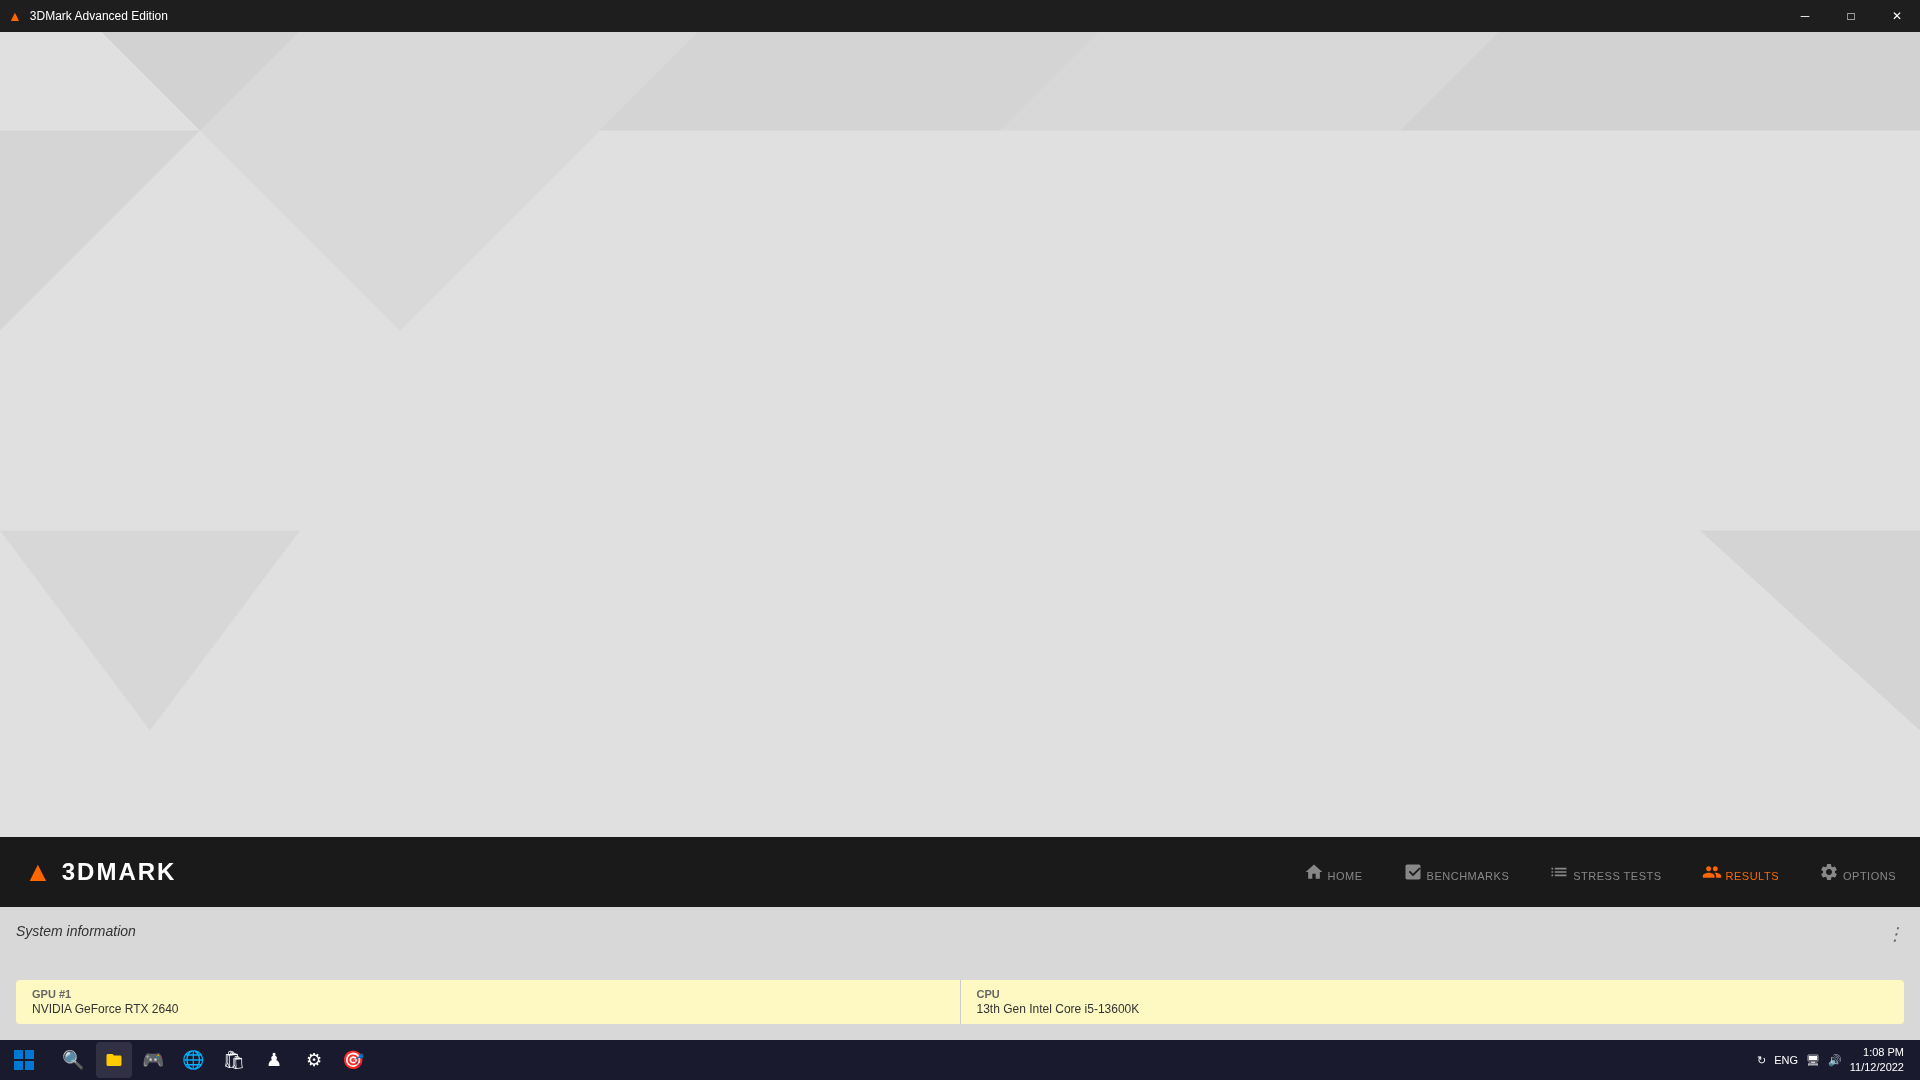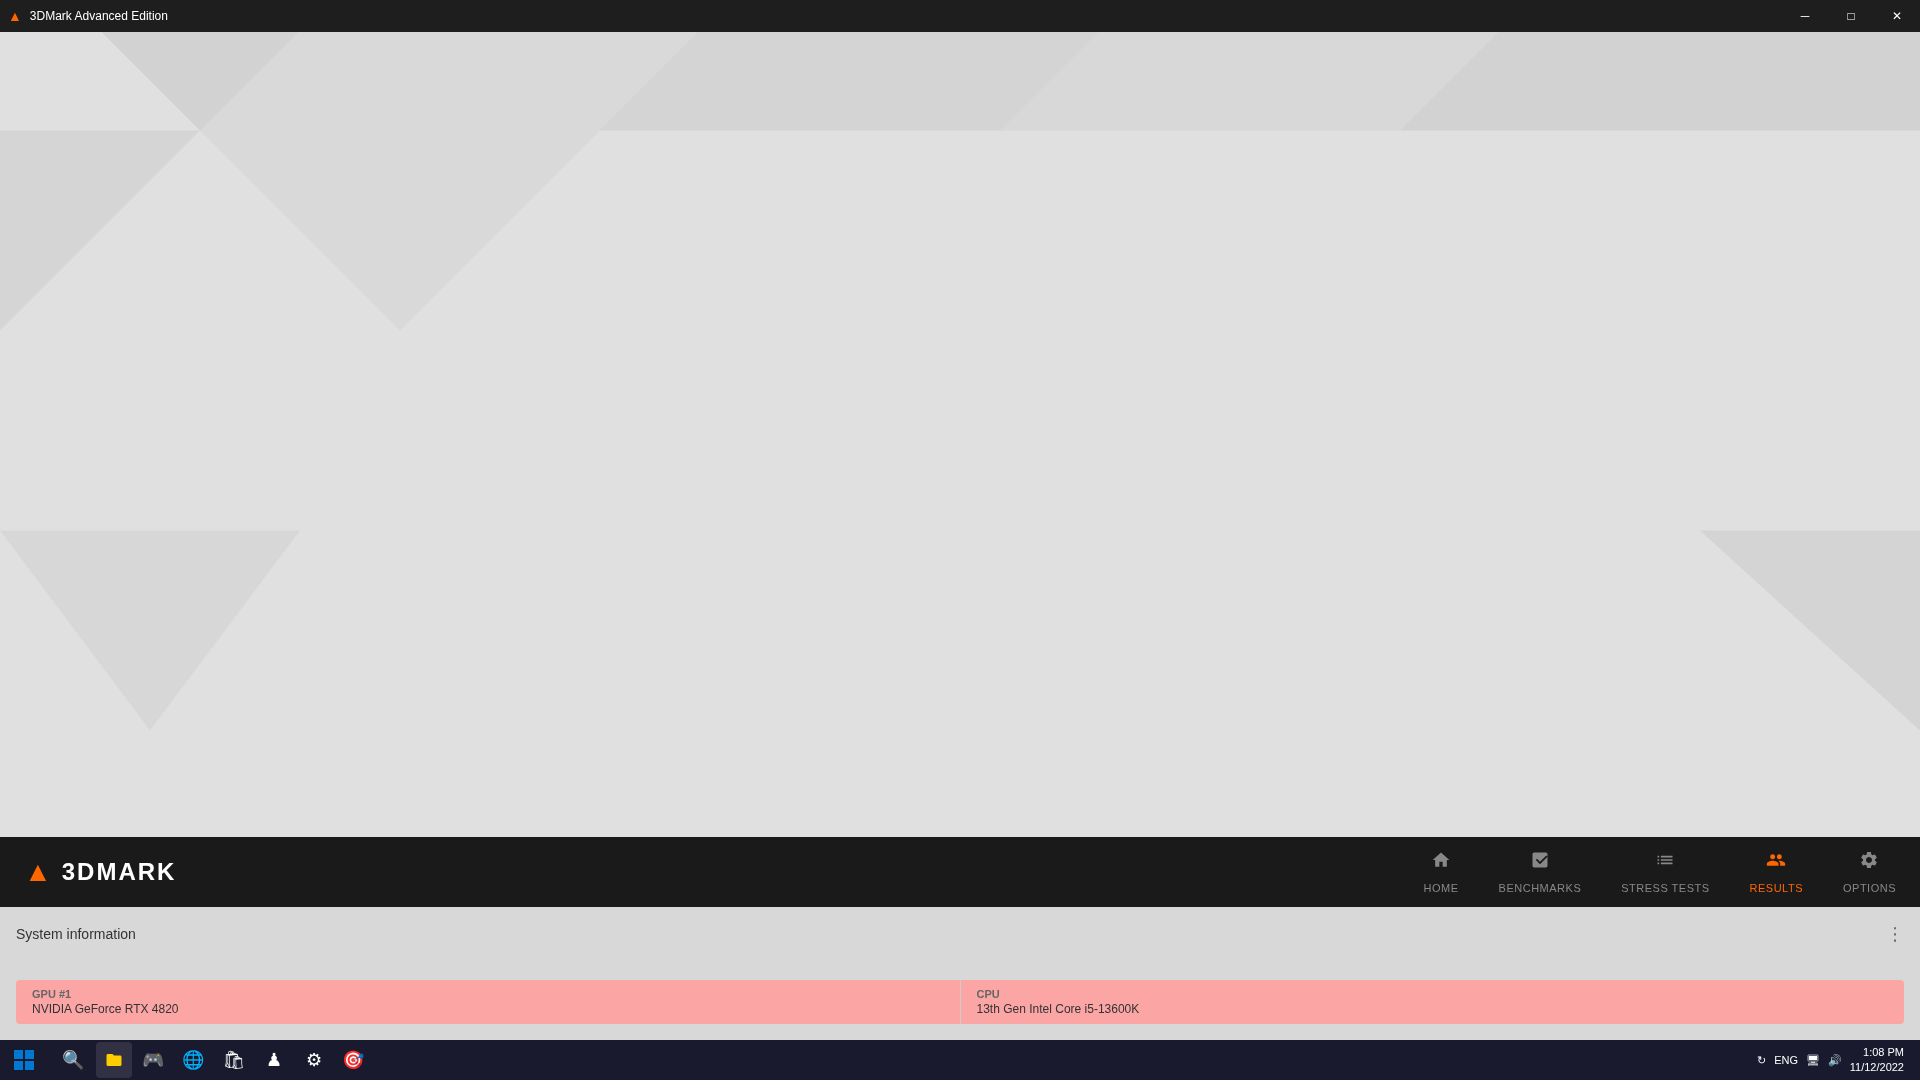--- a/index.html
+++ b/index.html
@@ -135,23 +135,23 @@
       font-weight: 700;
       letter-spacing: 2px;
     }
     .nav-items {
       display: flex;
       gap: 40px;
       align-items: center;
     }
     .nav-item {
       display: flex;
-      flex-direction: column;
-      align-items: center;
-      gap: 12px;
+      flex-direction: row;
+      align-items: flex-end;
+      gap: 4px;
       color: #888;
       font-size: 11px;
       cursor: pointer;
       text-transform: uppercase;
       letter-spacing: 0.5px;
     }
     .nav-item.active {
       color: #ff6600;
     }
     .nav-item svg {
@@ -172,32 +172,33 @@
     }
 
     
     .sys-info-section {
       background: #d8d8d8;
       padding: 16px;
       flex-shrink: 0;
     }
     .sys-info-header {
       display: flex;
-      align-items: center;
+      align-items: flex-start;
       justify-content: space-between;
       margin-bottom: 10px;
+      font-style: italic;
     }
     .sys-info-title {
       font-size: 14px;
       color: #333;
     }
     .sys-info-row {
       display: flex;
       gap: 0;
-      background: #fca5a5;
+      background: #fef9c3;
       border-radius: 4px;
       overflow: hidden;
       margin-top: 35px;
     }
     .sys-info-cell {
       flex: 1;
       padding: 8px 16px;
       border-right: 1px solid #ccc;
     }
     .sys-info-cell:last-child { border-right: none; }
@@ -300,21 +301,21 @@
   </div>
 
   <div class="sys-info-section">
     <div class="sys-info-header">
       <span class="sys-info-title">System information</span>
       <div class="more-btn">⋮</div>
     </div>
     <div class="sys-info-row">
       <div class="sys-info-cell">
         <div class="sys-info-key">GPU #1</div>
-        <div class="sys-info-val">NVIDIA GeForce RTX 4820</div>
+        <div class="sys-info-val">NVIDIA GeForce RTX 2640</div>
       </div>
       <div class="sys-info-cell">
         <div class="sys-info-key">CPU</div>
         <div class="sys-info-val">13th Gen Intel Core i5-13600K</div>
       </div>
     </div>
   </div>
 
 </div>
 

